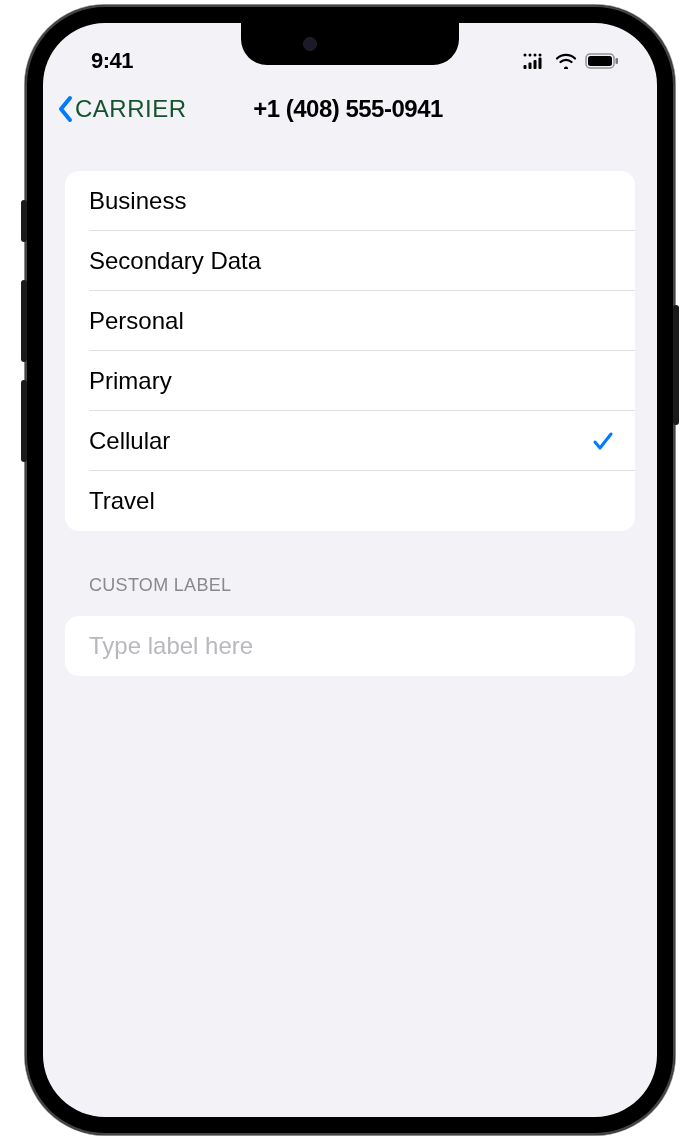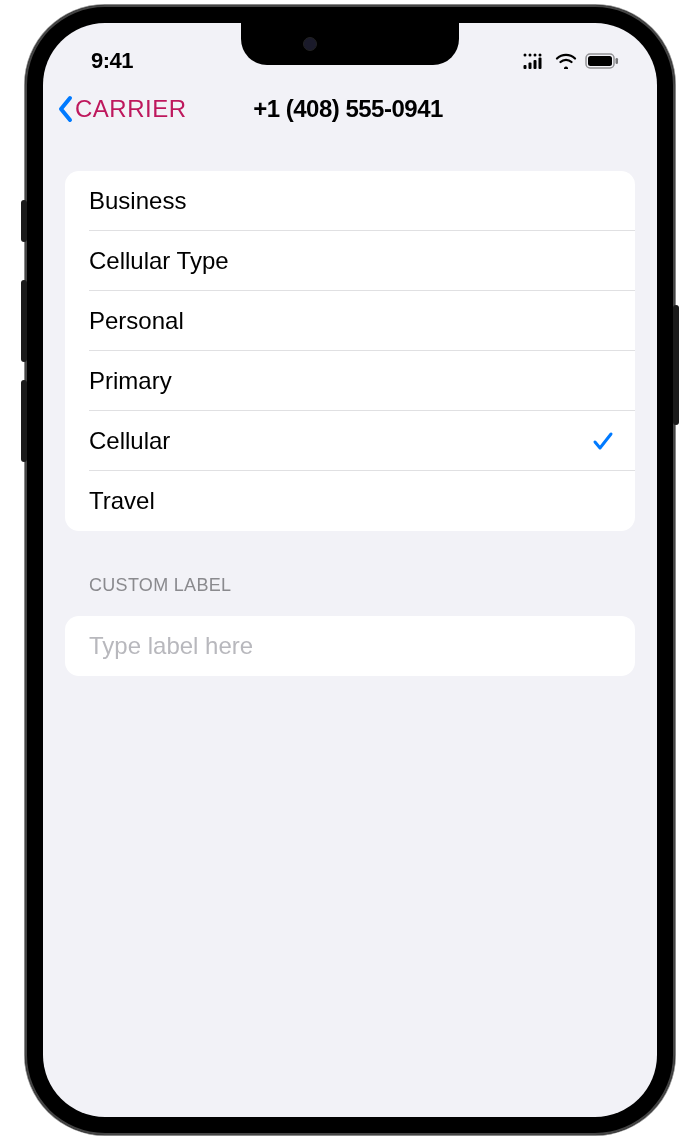--- a/index.html
+++ b/index.html
@@ -91,21 +91,21 @@
       padding: 14px 18px 18px 14px;
       position: relative;
       justify-content: center;
     }
     .back-button {
       position: absolute;
       left: 14px;
       display: flex;
       align-items: center;
       gap: 2px;
-      color: #be185d;
+      color: #14532d;
       font-size: 24px;
       letter-spacing: 0.5px;
       cursor: pointer;
     }
     .back-chevron {
       width: 16px;
       height: 28px;
     }
     .nav-title {
       font-size: 24px;
@@ -216,21 +216,21 @@
       </div>
       <div class="nav-title">+1 (408) 555-0941</div>
     </div>
 
     <div class="content">
       <div class="list-group">
         <div class="list-item">
           <span>Business</span>
         </div>
         <div class="list-item">
-          <span>Cellular Type</span>
+          <span>Secondary Data</span>
         </div>
         <div class="list-item">
           <span>Personal</span>
         </div>
         <div class="list-item">
           <span>Primary</span>
         </div>
         <div class="list-item">
           <span>Cellular</span>
           <svg class="checkmark" viewBox="0 0 24 24">

